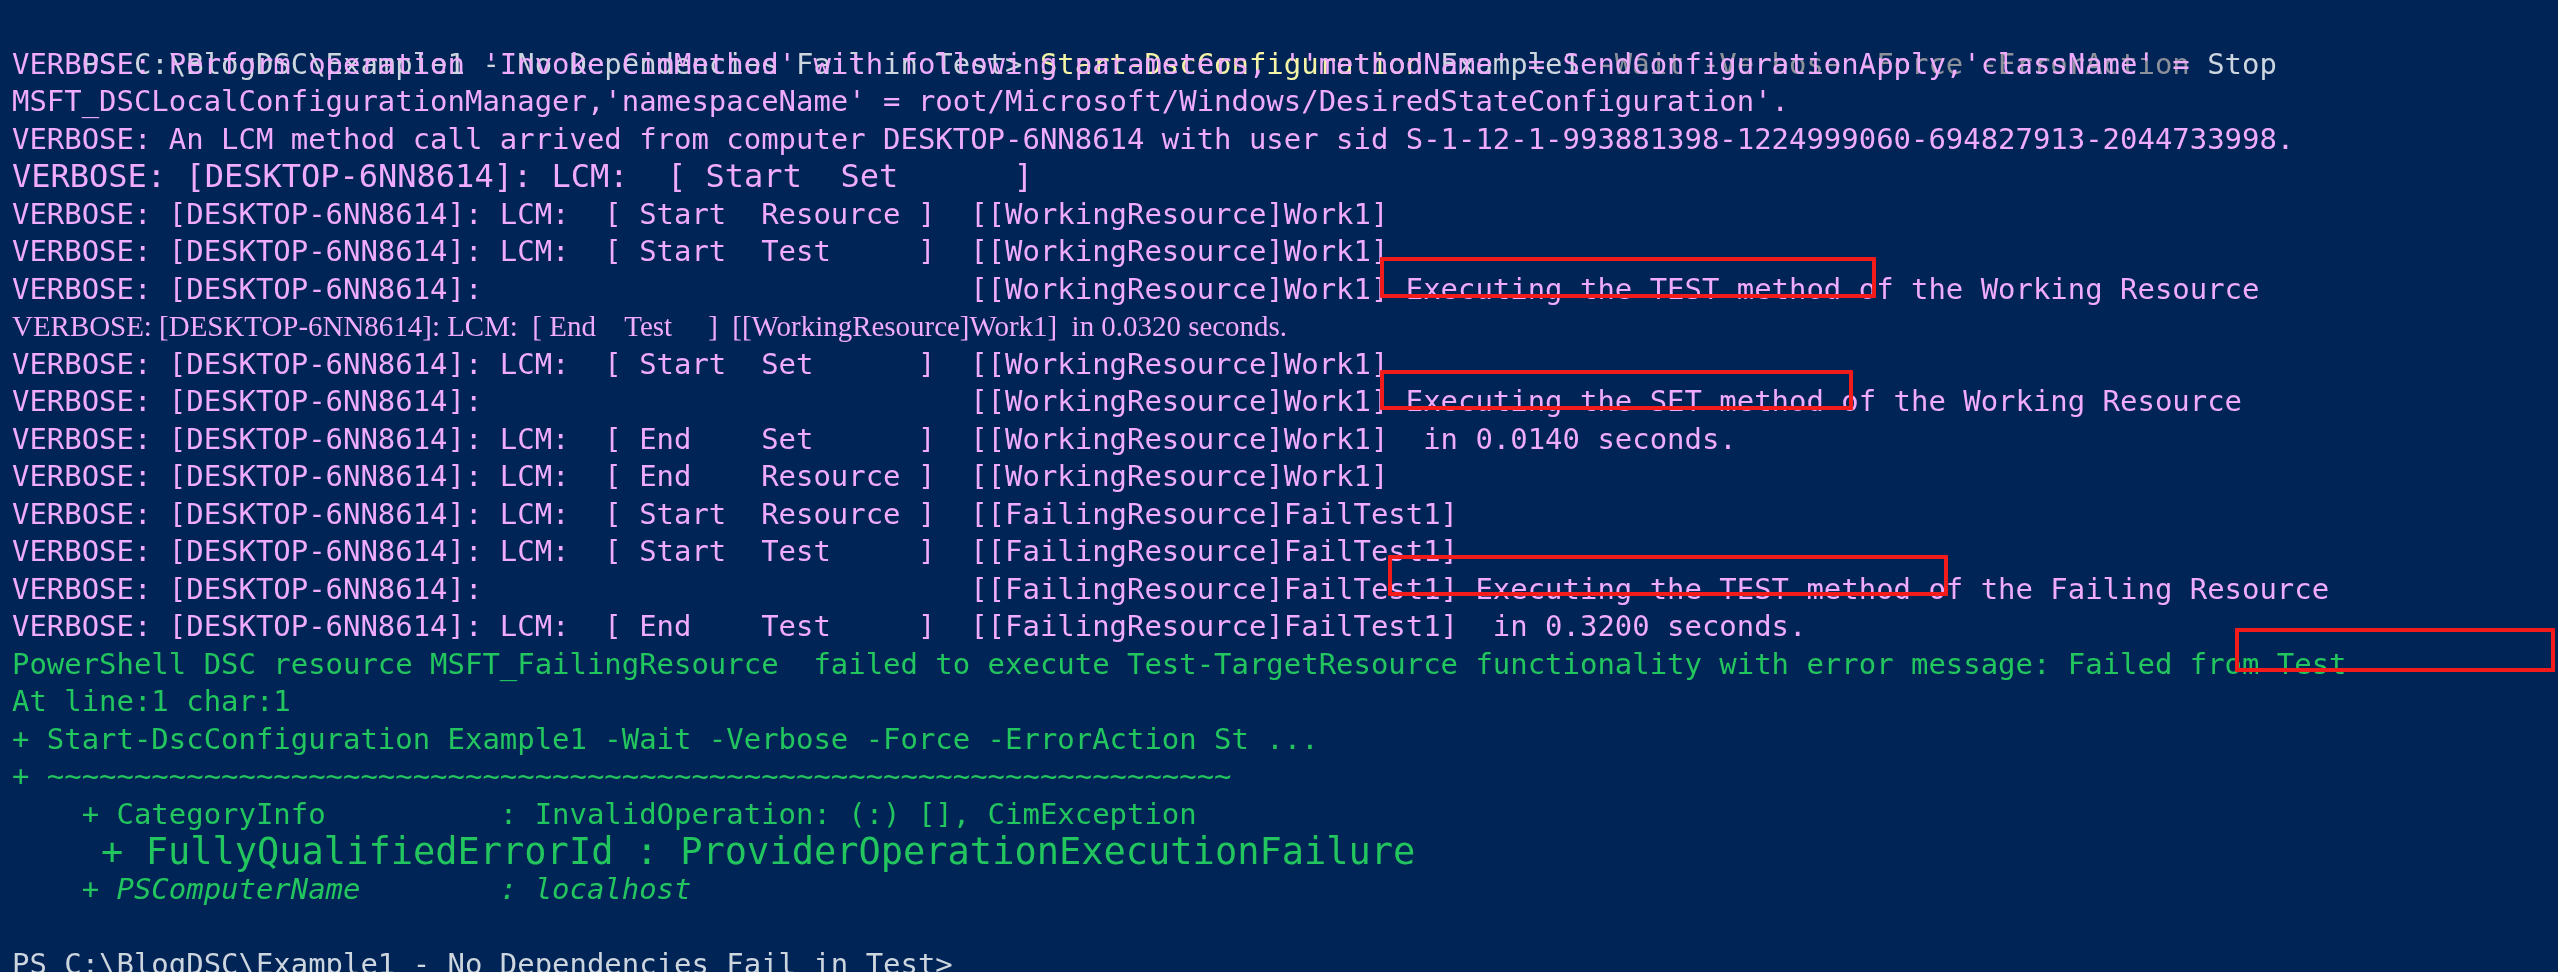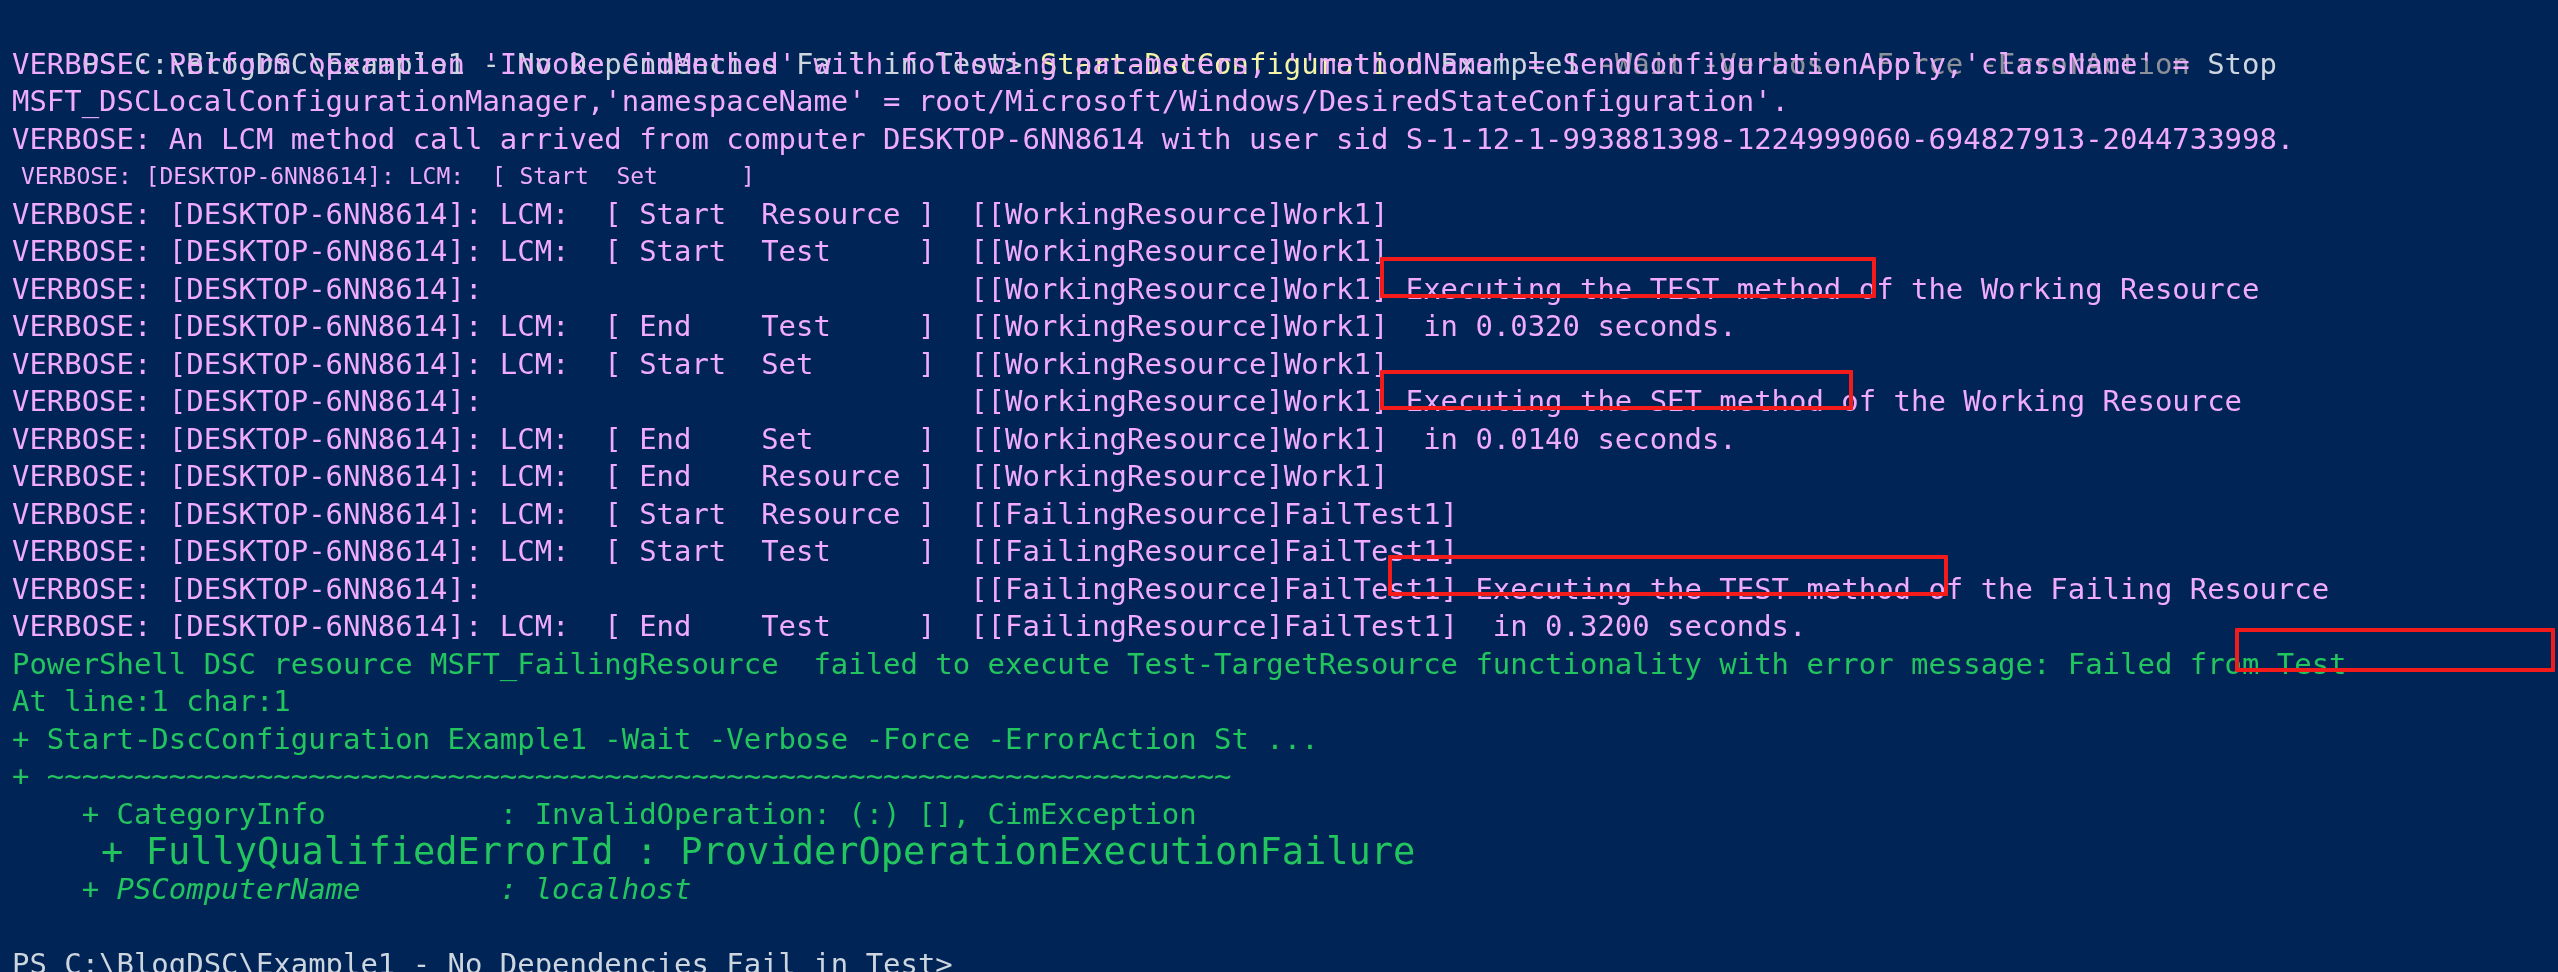--- a/index.html
+++ b/index.html
@@ -52,25 +52,25 @@
 
 <div id="console">
 
   <div class="line" style="font-size: 28.95px;">
     <span class="seg c-white">PS C:\BlogDSC\Example1 - No Dependencies Fail in Test&gt; </span><span class="seg c-yellow">Start-DscConfiguration </span><span class="seg c-white">Example1 </span><span class="seg c-gray">-Wait -Verbose -Force -ErrorAction </span><span class="seg c-white">Stop</span>
   </div>
 
   <div class="line c-verbose" style="font-size: 28.95px;">VERBOSE: Perform operation 'Invoke CimMethod' with following parameters, ''methodName' = SendConfigurationApply,'className' =</div>
   <div class="line c-verbose" style="font-size: 28.95px;">MSFT_DSCLocalConfigurationManager,'namespaceName' = root/Microsoft/Windows/DesiredStateConfiguration'.</div>
   <div class="line c-verbose" style="font-size: 28.95px;">VERBOSE: An LCM method call arrived from computer DESKTOP-6NN8614 with user sid S-1-12-1-993881398-1224999060-694827913-2044733998.</div>
-  <div class="line c-verbose" style="font-size: 23px; margin-left: 9px;">VERBOSE: [DESKTOP-6NN8614]: LCM:  [ Start  Set      ]</div>
+  <div class="line c-verbose" style="font-size: 32px;">VERBOSE: [DESKTOP-6NN8614]: LCM:  [ Start  Set      ]</div>
   <div class="line c-verbose" style="font-size: 28.95px;">VERBOSE: [DESKTOP-6NN8614]: LCM:  [ Start  Resource ]  [[WorkingResource]Work1]</div>
   <div class="line c-verbose" style="font-size: 28.95px;">VERBOSE: [DESKTOP-6NN8614]: LCM:  [ Start  Test     ]  [[WorkingResource]Work1]</div>
   <div class="line c-verbose" style="font-size: 28.95px;">VERBOSE: [DESKTOP-6NN8614]:                            [[WorkingResource]Work1] Executing the TEST method of the Working Resource</div>
-  <div class="line c-verbose" style="font-size: 28.95px;">VERBOSE: [DESKTOP-6NN8614]: LCM:  [ End    Test     ]  [[WorkingResource]Work1]  in 0.0320 seconds.</div>
+  <div class="line c-verbose" style="font-size: 28.95px; font-family: Liberation Serif, serif;">VERBOSE: [DESKTOP-6NN8614]: LCM:  [ End    Test     ]  [[WorkingResource]Work1]  in 0.0320 seconds.</div>
   <div class="line c-verbose" style="font-size: 28.95px;">VERBOSE: [DESKTOP-6NN8614]: LCM:  [ Start  Set      ]  [[WorkingResource]Work1]</div>
   <div class="line c-verbose" style="font-size: 28.95px;">VERBOSE: [DESKTOP-6NN8614]:                            [[WorkingResource]Work1] Executing the SET method of the Working Resource</div>
   <div class="line c-verbose" style="font-size: 28.95px;">VERBOSE: [DESKTOP-6NN8614]: LCM:  [ End    Set      ]  [[WorkingResource]Work1]  in 0.0140 seconds.</div>
   <div class="line c-verbose" style="font-size: 28.95px;">VERBOSE: [DESKTOP-6NN8614]: LCM:  [ End    Resource ]  [[WorkingResource]Work1]</div>
   <div class="line c-verbose" style="font-size: 28.95px;">VERBOSE: [DESKTOP-6NN8614]: LCM:  [ Start  Resource ]  [[FailingResource]FailTest1]</div>
   <div class="line c-verbose" style="font-size: 28.95px;">VERBOSE: [DESKTOP-6NN8614]: LCM:  [ Start  Test     ]  [[FailingResource]FailTest1]</div>
   <div class="line c-verbose" style="font-size: 28.95px;">VERBOSE: [DESKTOP-6NN8614]:                            [[FailingResource]FailTest1] Executing the TEST method of the Failing Resource</div>
   <div class="line c-verbose" style="font-size: 28.95px;">VERBOSE: [DESKTOP-6NN8614]: LCM:  [ End    Test     ]  [[FailingResource]FailTest1]  in 0.3200 seconds.</div>
 
   <div class="line c-error" style="font-size: 28.95px;">PowerShell DSC resource MSFT_FailingResource  failed to execute Test-TargetResource functionality with error message: Failed from Test</div>

